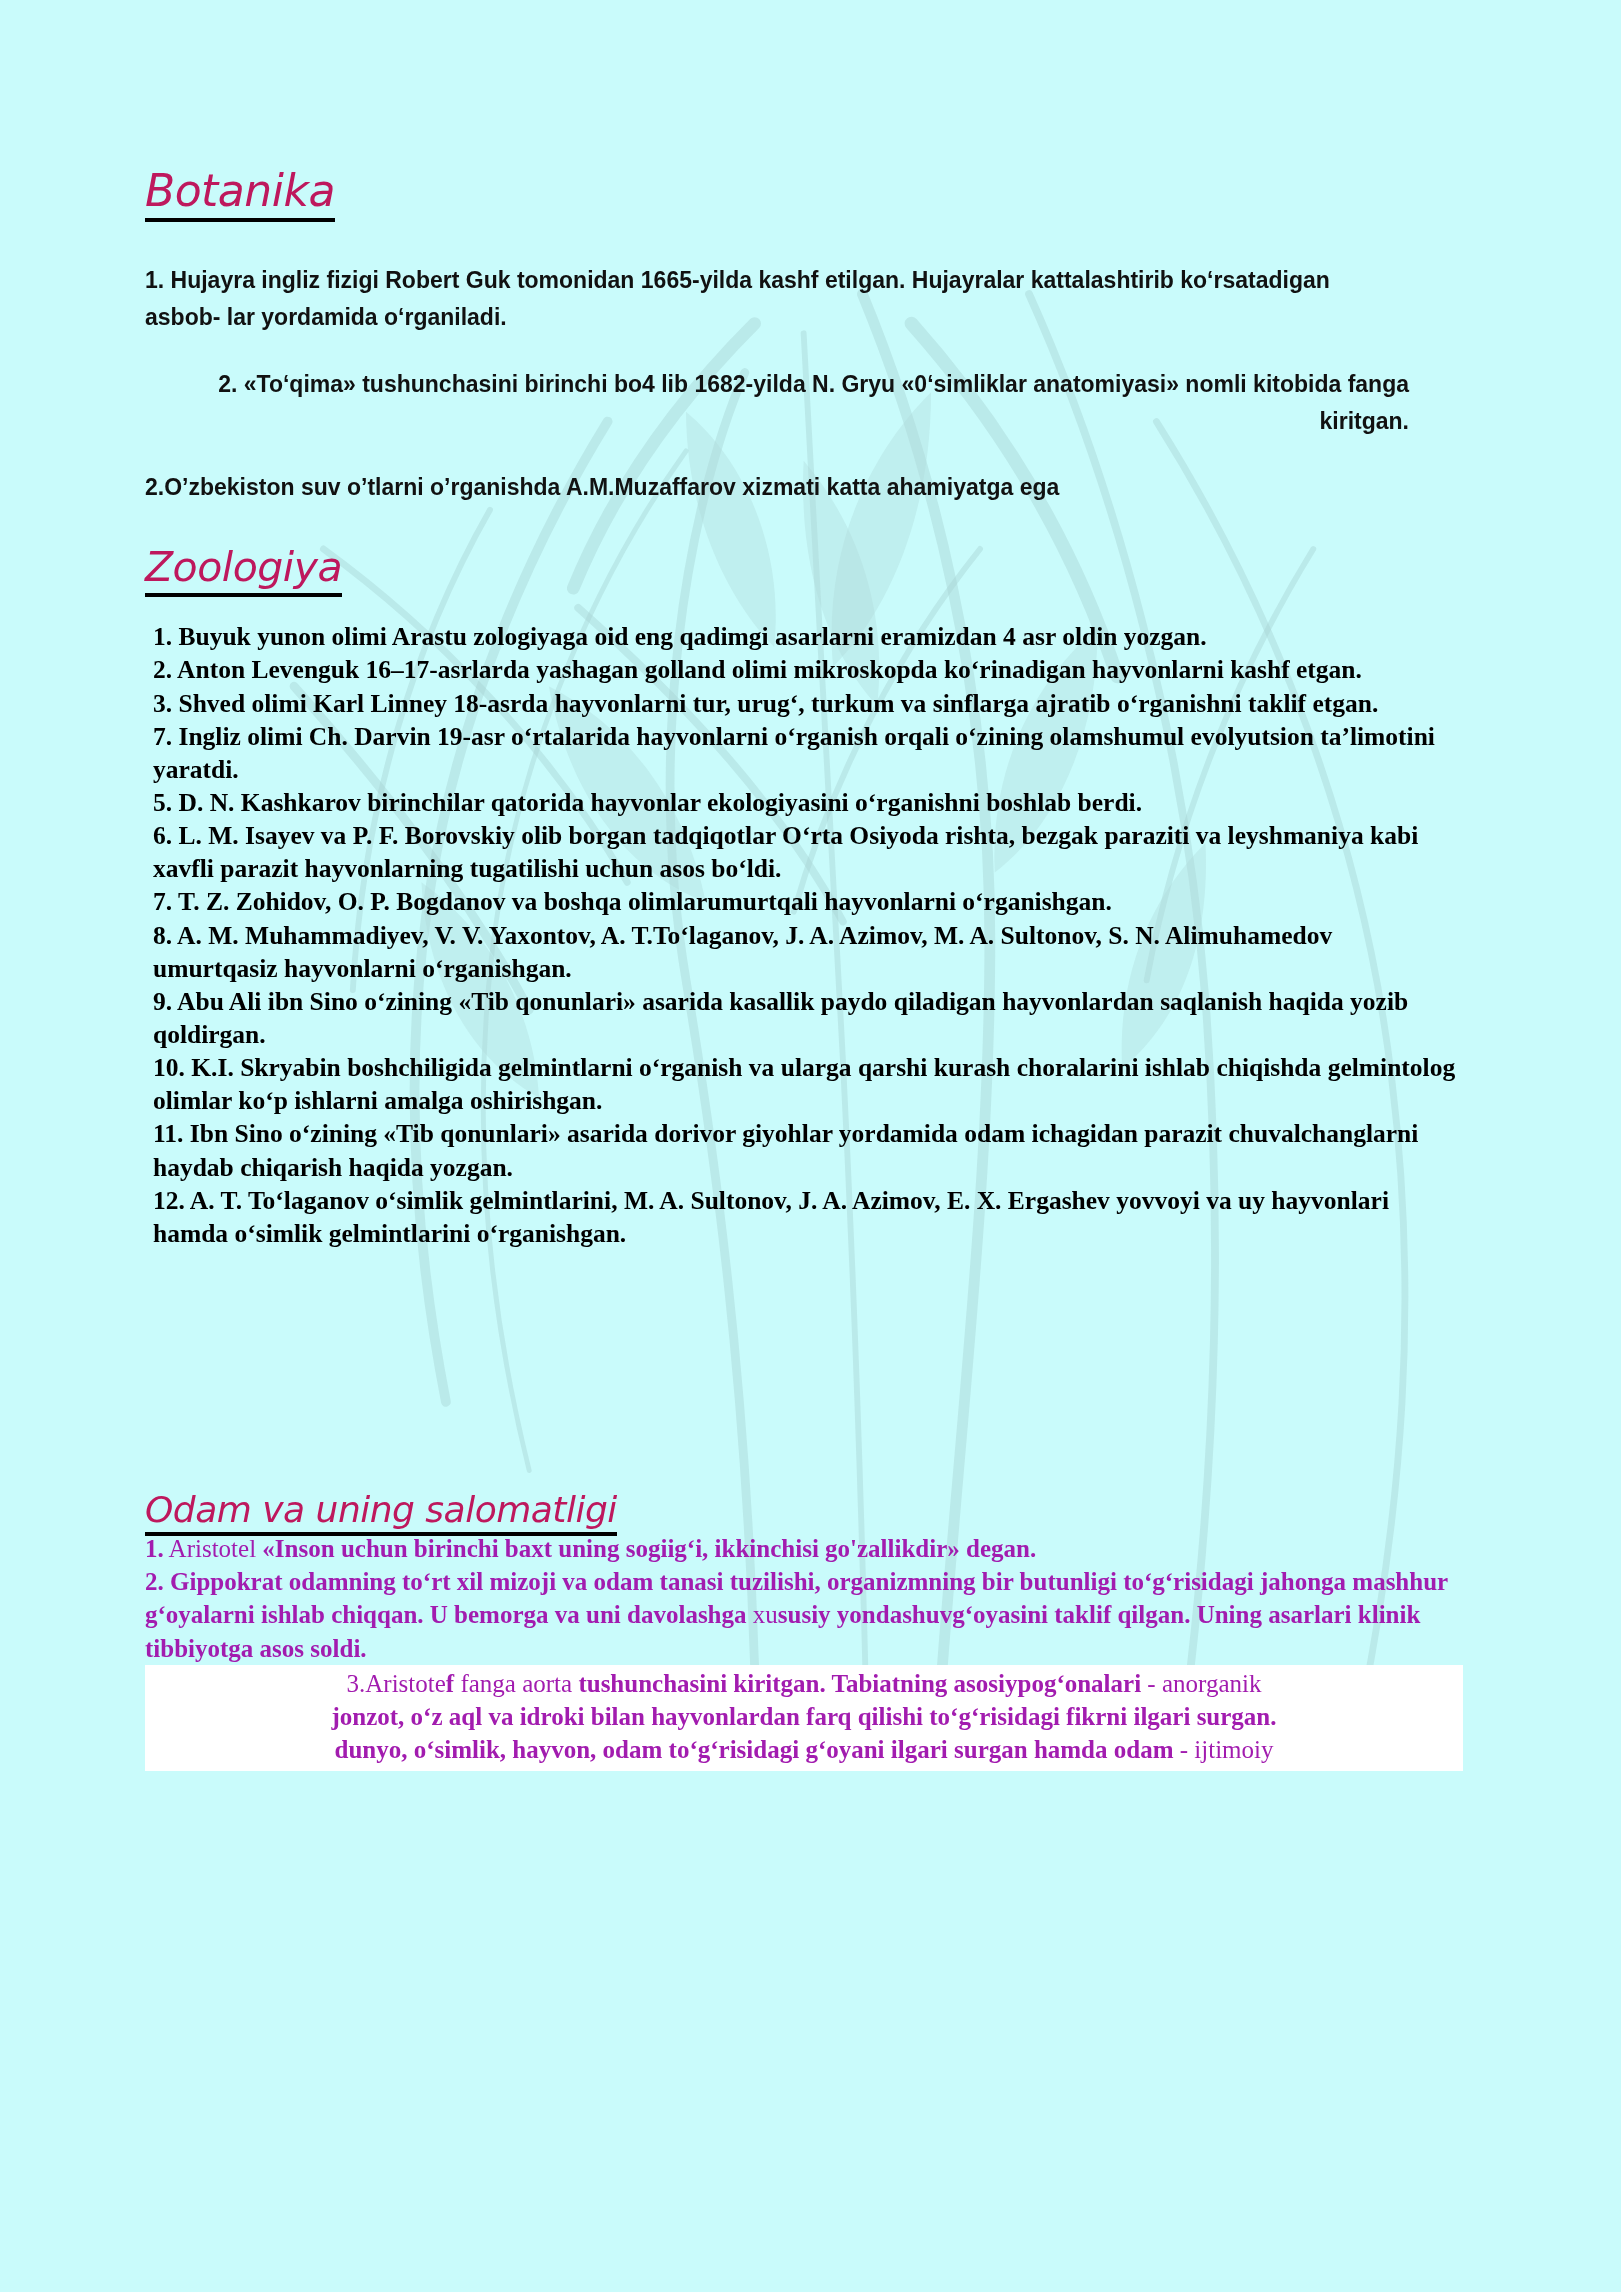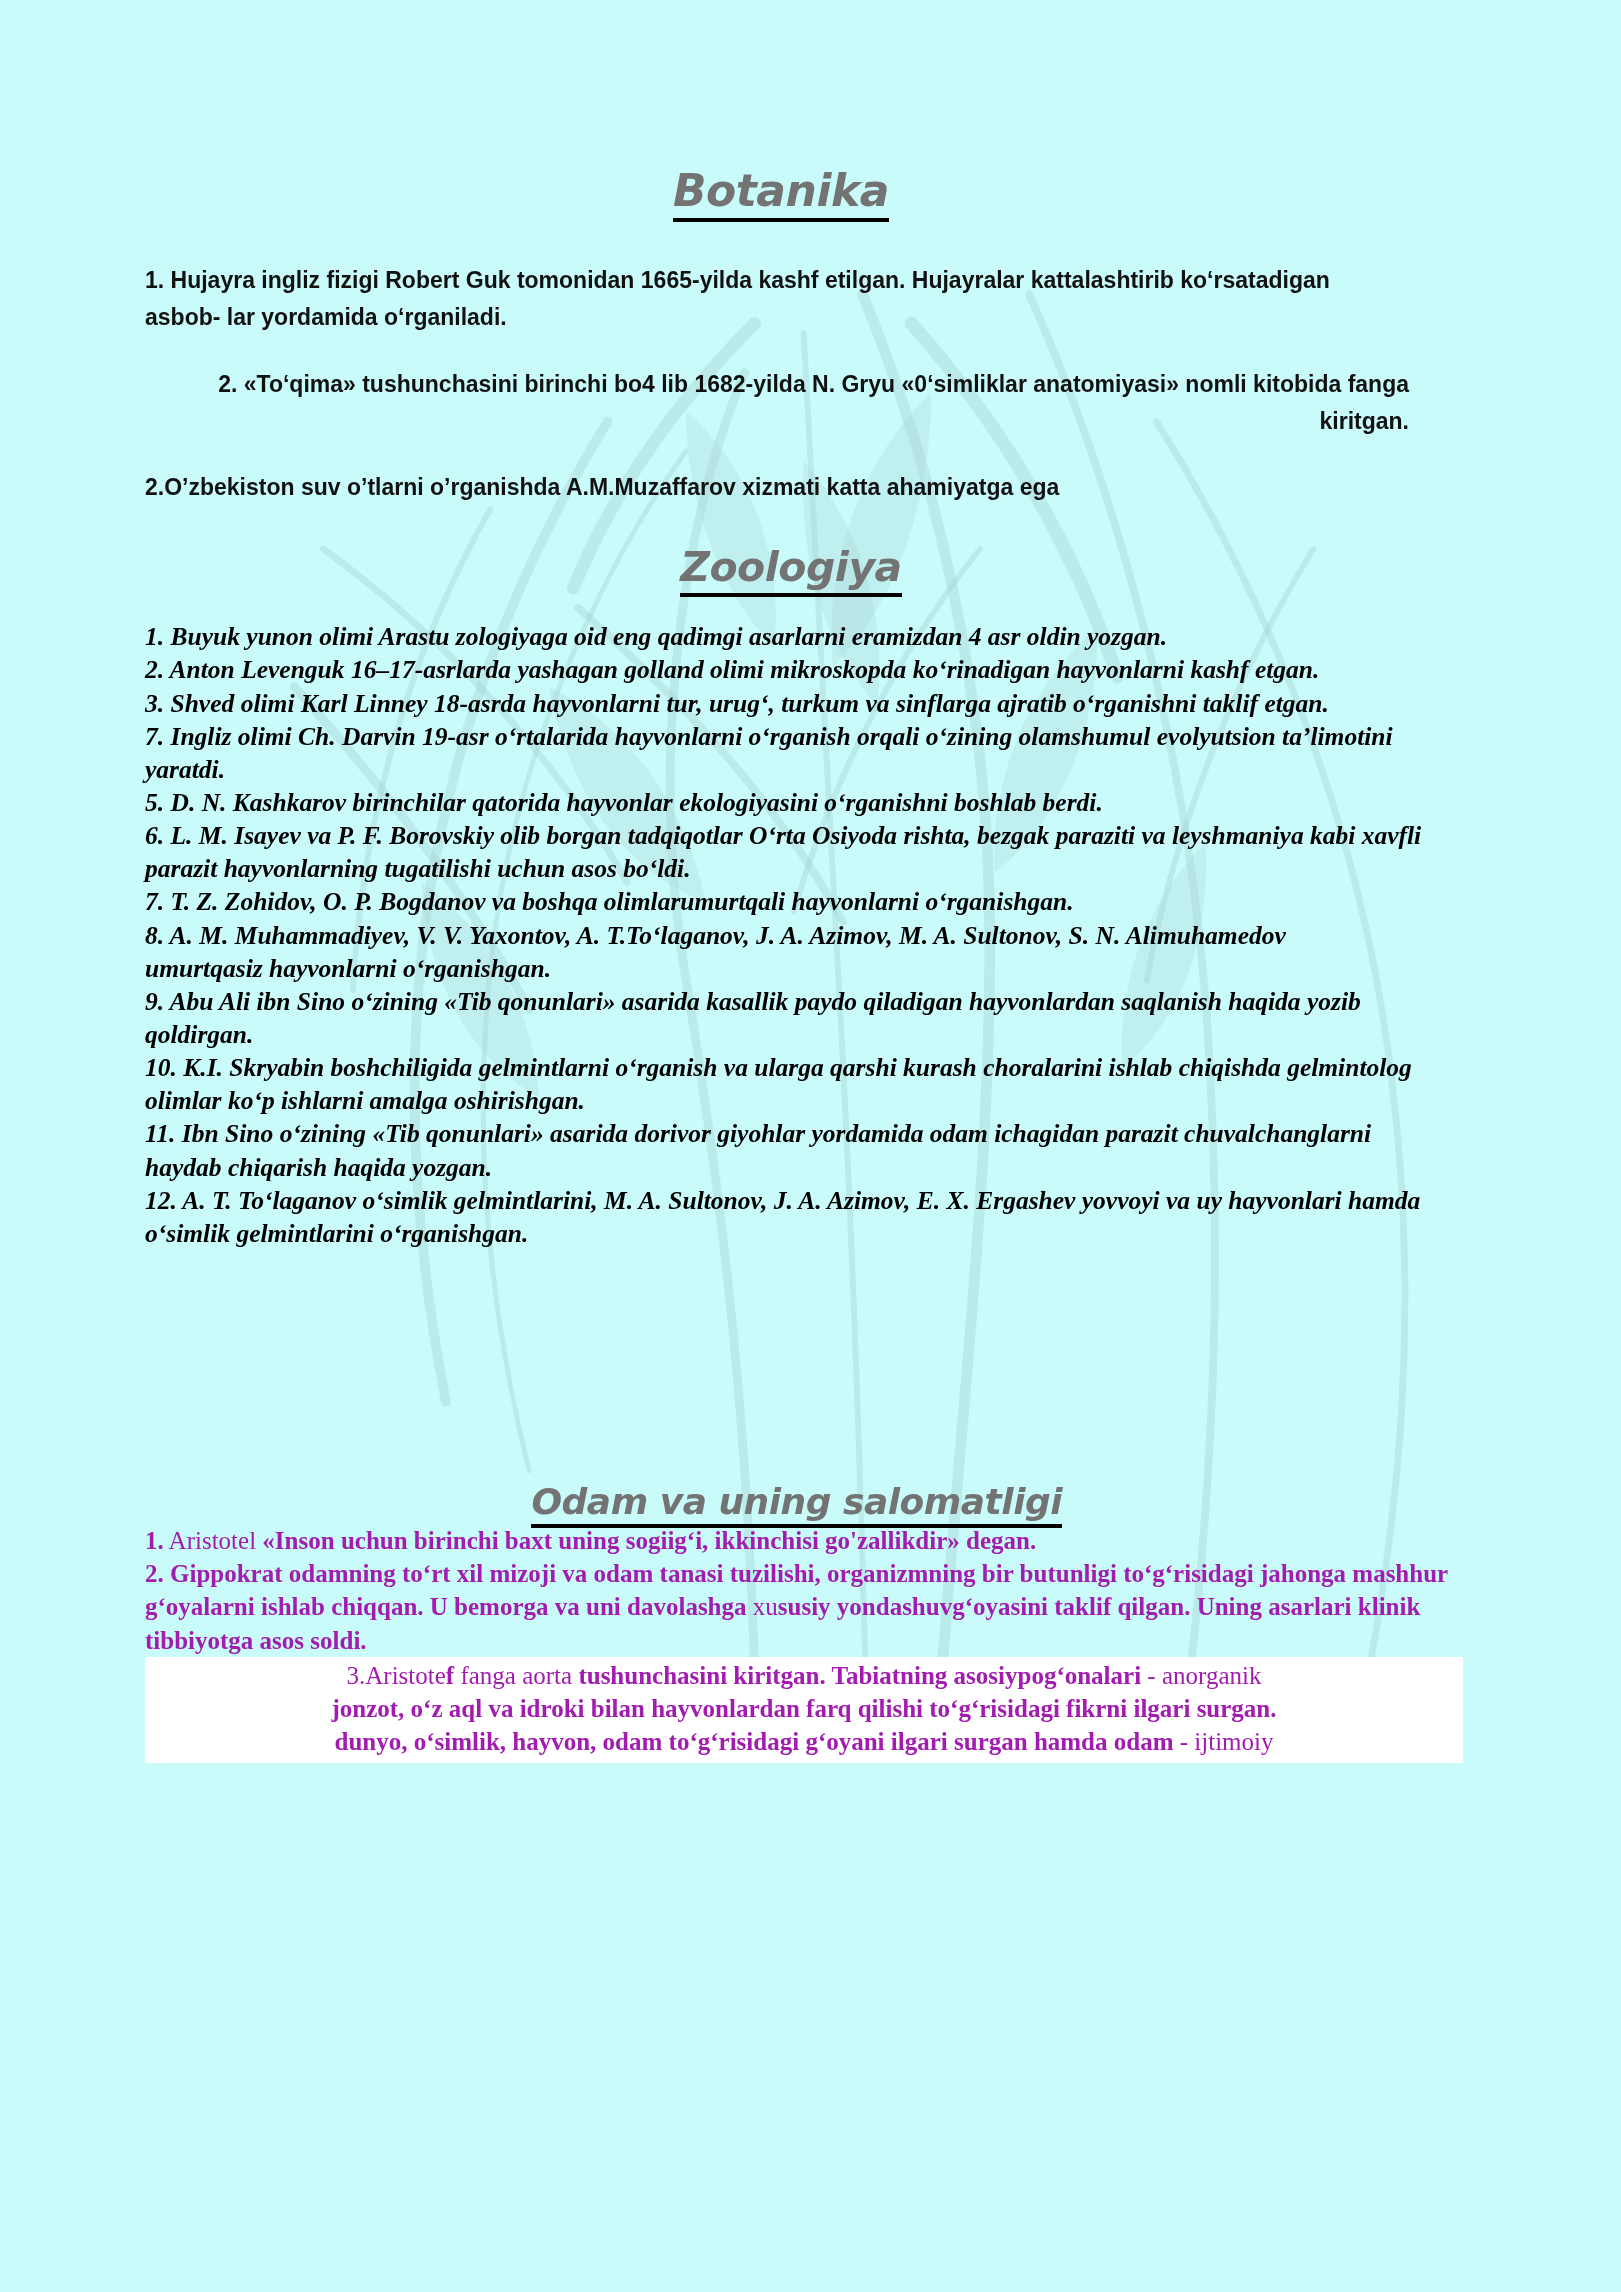--- a/index.html
+++ b/index.html
@@ -31,25 +31,24 @@
   #page {
     position: relative;
     z-index: 2;
     width: 1621px;
     height: 2293px;
     box-sizing: border-box;
     padding: 0 145px;
   }
 
   .heading {
-    text-align: center;
     font-family: "DejaVu Sans", sans-serif;
-    font-weight: bold;
+    font-weight: normal;
     font-style: italic;
-    color: #737373;
+    color: #be185d;
     letter-spacing: -0.5px;
   }
   .heading span.u {
     border-bottom: 4.9px solid #000;
     padding-bottom: 2px;
   }
 
   #h-botanika {
     font-size: 44px;
     margin: 0;
@@ -78,25 +77,24 @@
     color: #111;
     margin: 0;
     max-width: 1264px;
   }
   #bot-1 { margin-top: 46px; }
   #bot-2 { margin-top: 29px; text-align: right; }
   #bot-3 { margin-top: 29px; }
 
   
   #zoo-list {
-    margin: 0;
+    margin: 8px;
     padding: 0;
     list-style: none;
     margin-top: 29px;
-    font-style: italic;
   }
   #zoo-list li {
     font-family: "Liberation Serif", serif;
     font-weight: bold;
     font-size: 25.5px;
     line-height: 1.30;
     color: #000;
     margin: 0;
     max-width: 1304px;
   }

